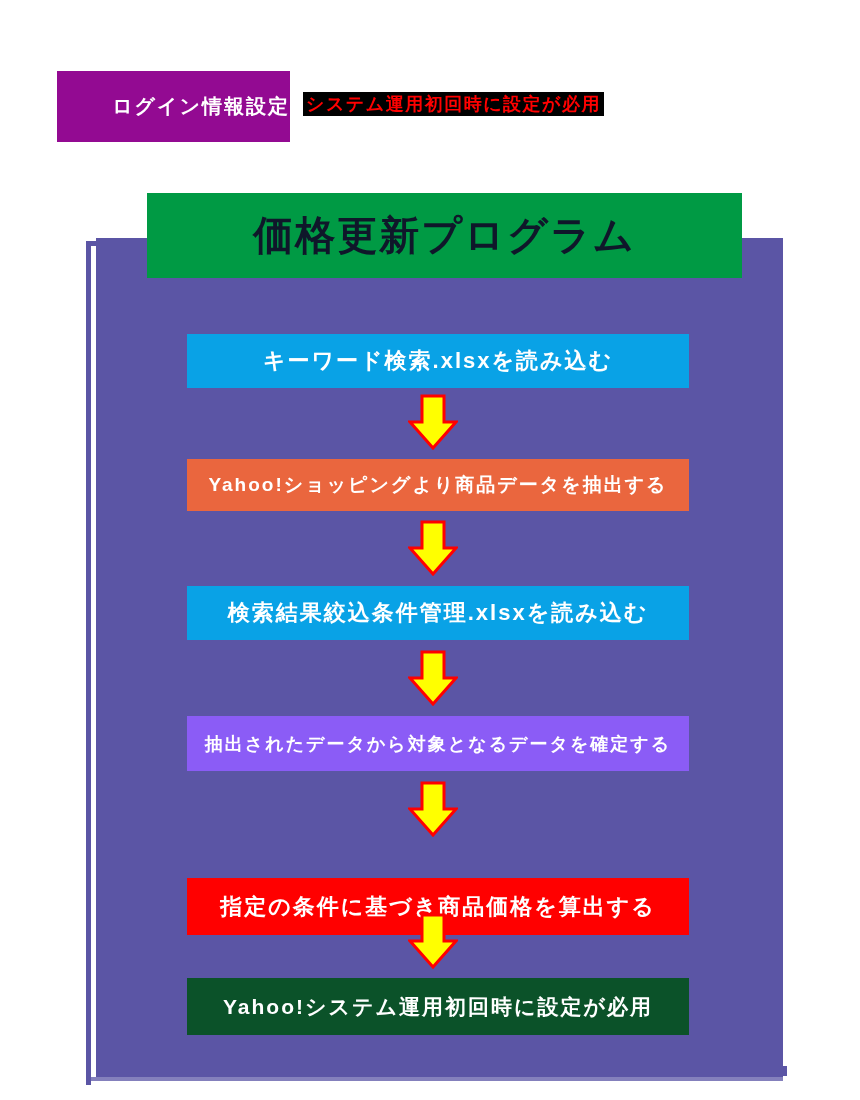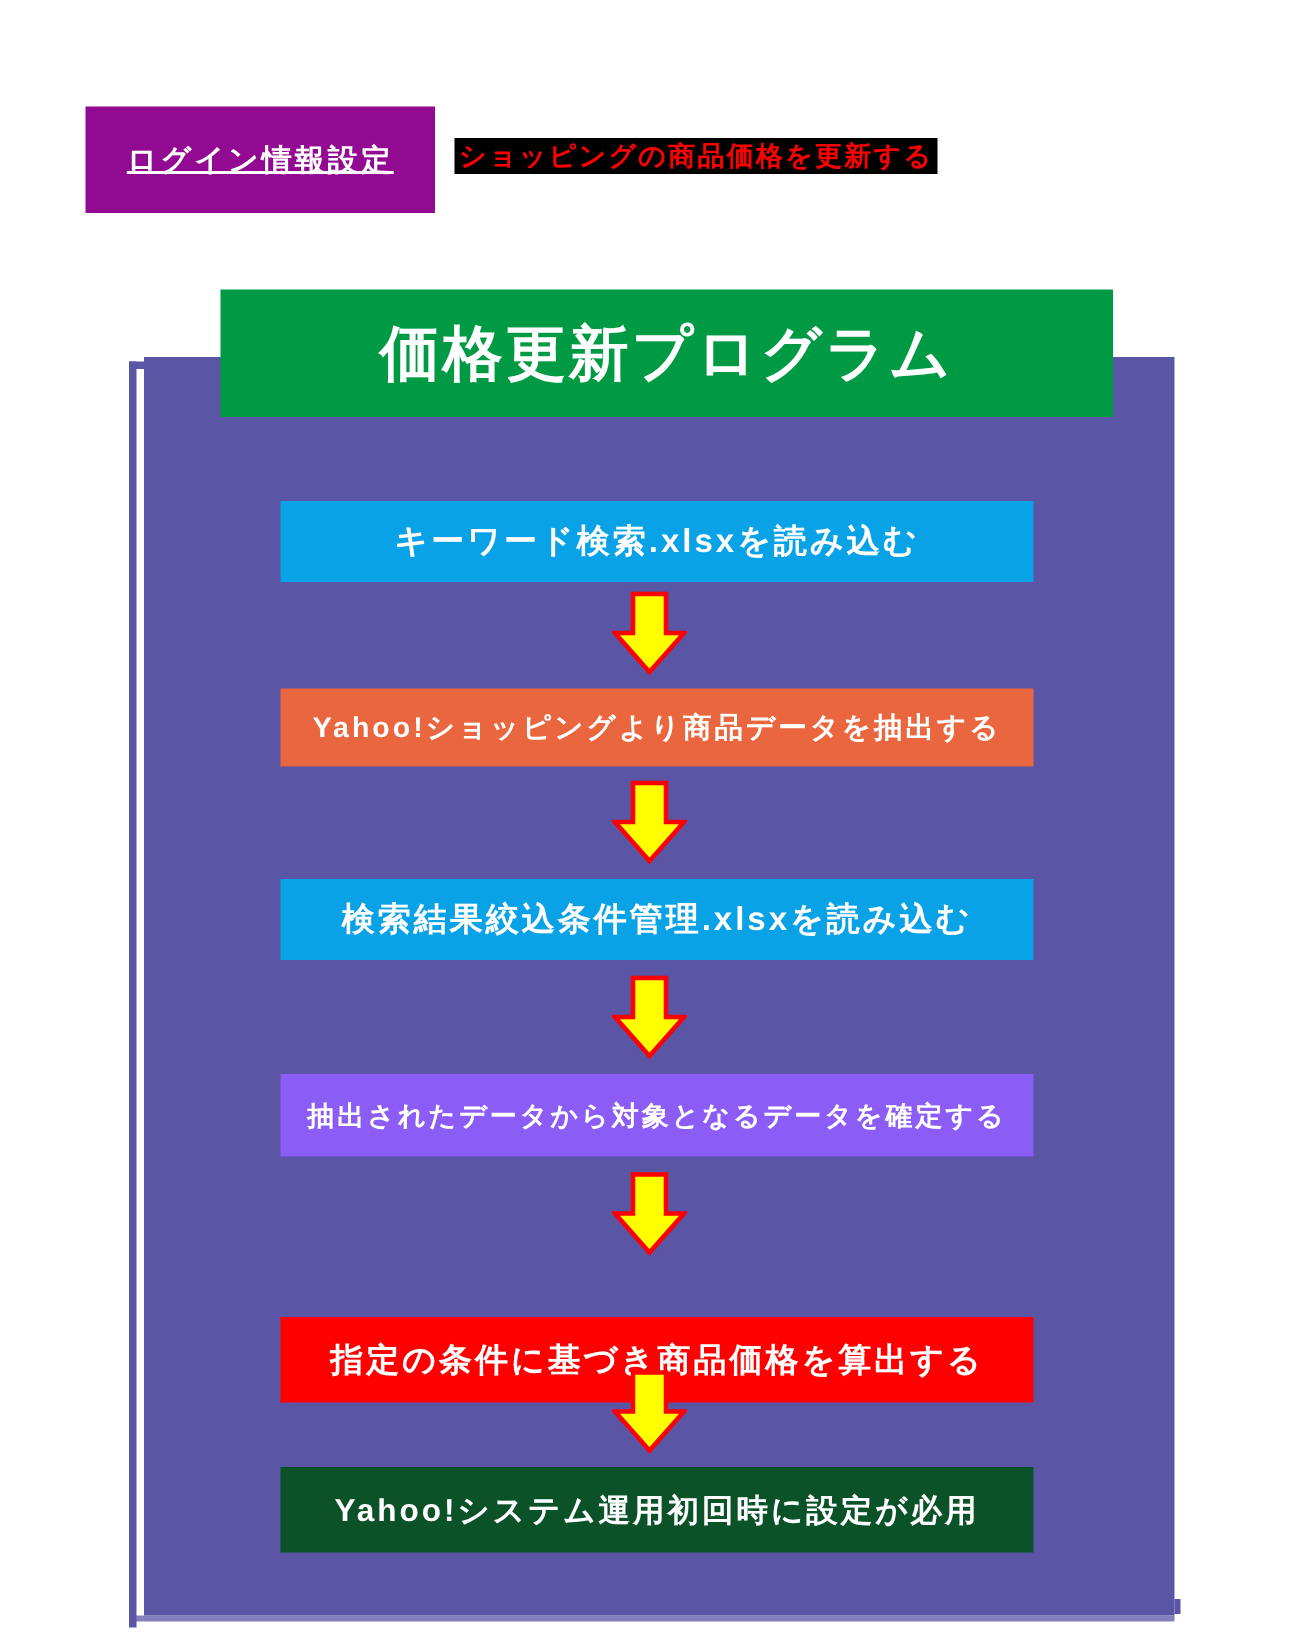--- a/index.html
+++ b/index.html
@@ -4,24 +4,23 @@
 <style>
   html,body{margin:0;padding:0;background:#ffffff;}
   body{
     width:860px;height:1100px;position:relative;overflow:hidden;
     font-family:"Liberation Sans","DejaVu Sans",sans-serif;
   }
   .abs{position:absolute;}
   
   #login-button{
     left:57px;top:71px;width:233px;height:71px;
-    display:flex;align-items:center;justify-content:center;
+    display:flex;align-items:center;justify-content:flex-end;
     color:#ffffff;font-weight:bold;font-size:20px;letter-spacing:2px;
     cursor:pointer;
-    text-decoration:underline;
   }
   
   #login-note{
     left:303px;top:92px;height:24px;
     display:flex;align-items:center;
     font-weight:bold;font-size:18px;letter-spacing:1.5px;
     padding:0 3px;
   }
   
   #program-title{
@@ -44,30 +43,30 @@
   }
   .arrow{left:408px;width:50px;height:56px;z-index:4;}
 </style>
 </head>
 <body>
 
 <div class="abs" id="login-button" style="background: rgb(147, 10, 146);">
   <span>ログイン情報設定</span>
 </div>
 <div class="abs" id="login-note" style="color: rgb(255, 0, 0); background: rgb(0, 0, 0);">
-  <span>ショッピングの商品価格を更新する</span>
+  <span>システム運用初回時に設定が必用</span>
 </div>
 
 <div class="abs" id="panel-edge-left" style="background: rgb(91, 85, 165);"></div>
 <div class="abs" id="panel-edge-top-nub" style="background: rgb(91, 85, 165);"></div>
 <div class="abs" id="panel-edge-bottom" style="background: rgb(91, 85, 165);"></div>
 <div class="abs" id="panel-nub-right" style="background: rgb(91, 85, 165);"></div>
 <div class="abs" id="program-panel" style="background: rgb(91, 85, 165);"></div>
 
-<div class="abs" id="program-title" style="background: rgb(0, 154, 68); color: #ffffff;">
+<div class="abs" id="program-title" style="background: rgb(0, 154, 68); color: #0f172a;">
   <span>価格更新プログラム</span>
 </div>
 
 <div id="flow">
     <div class="abs step" style="top: 334px; height: 54px; font-size: 22px; background: rgb(9, 162, 230);">
       <span>キーワード検索.xlsxを読み込む</span>
     </div>
     <div class="abs step" style="top: 459px; height: 52px; font-size: 19px; background: rgb(234, 102, 62);">
       <span>Yahoo!ショッピングより商品データを抽出する</span>
     </div>

